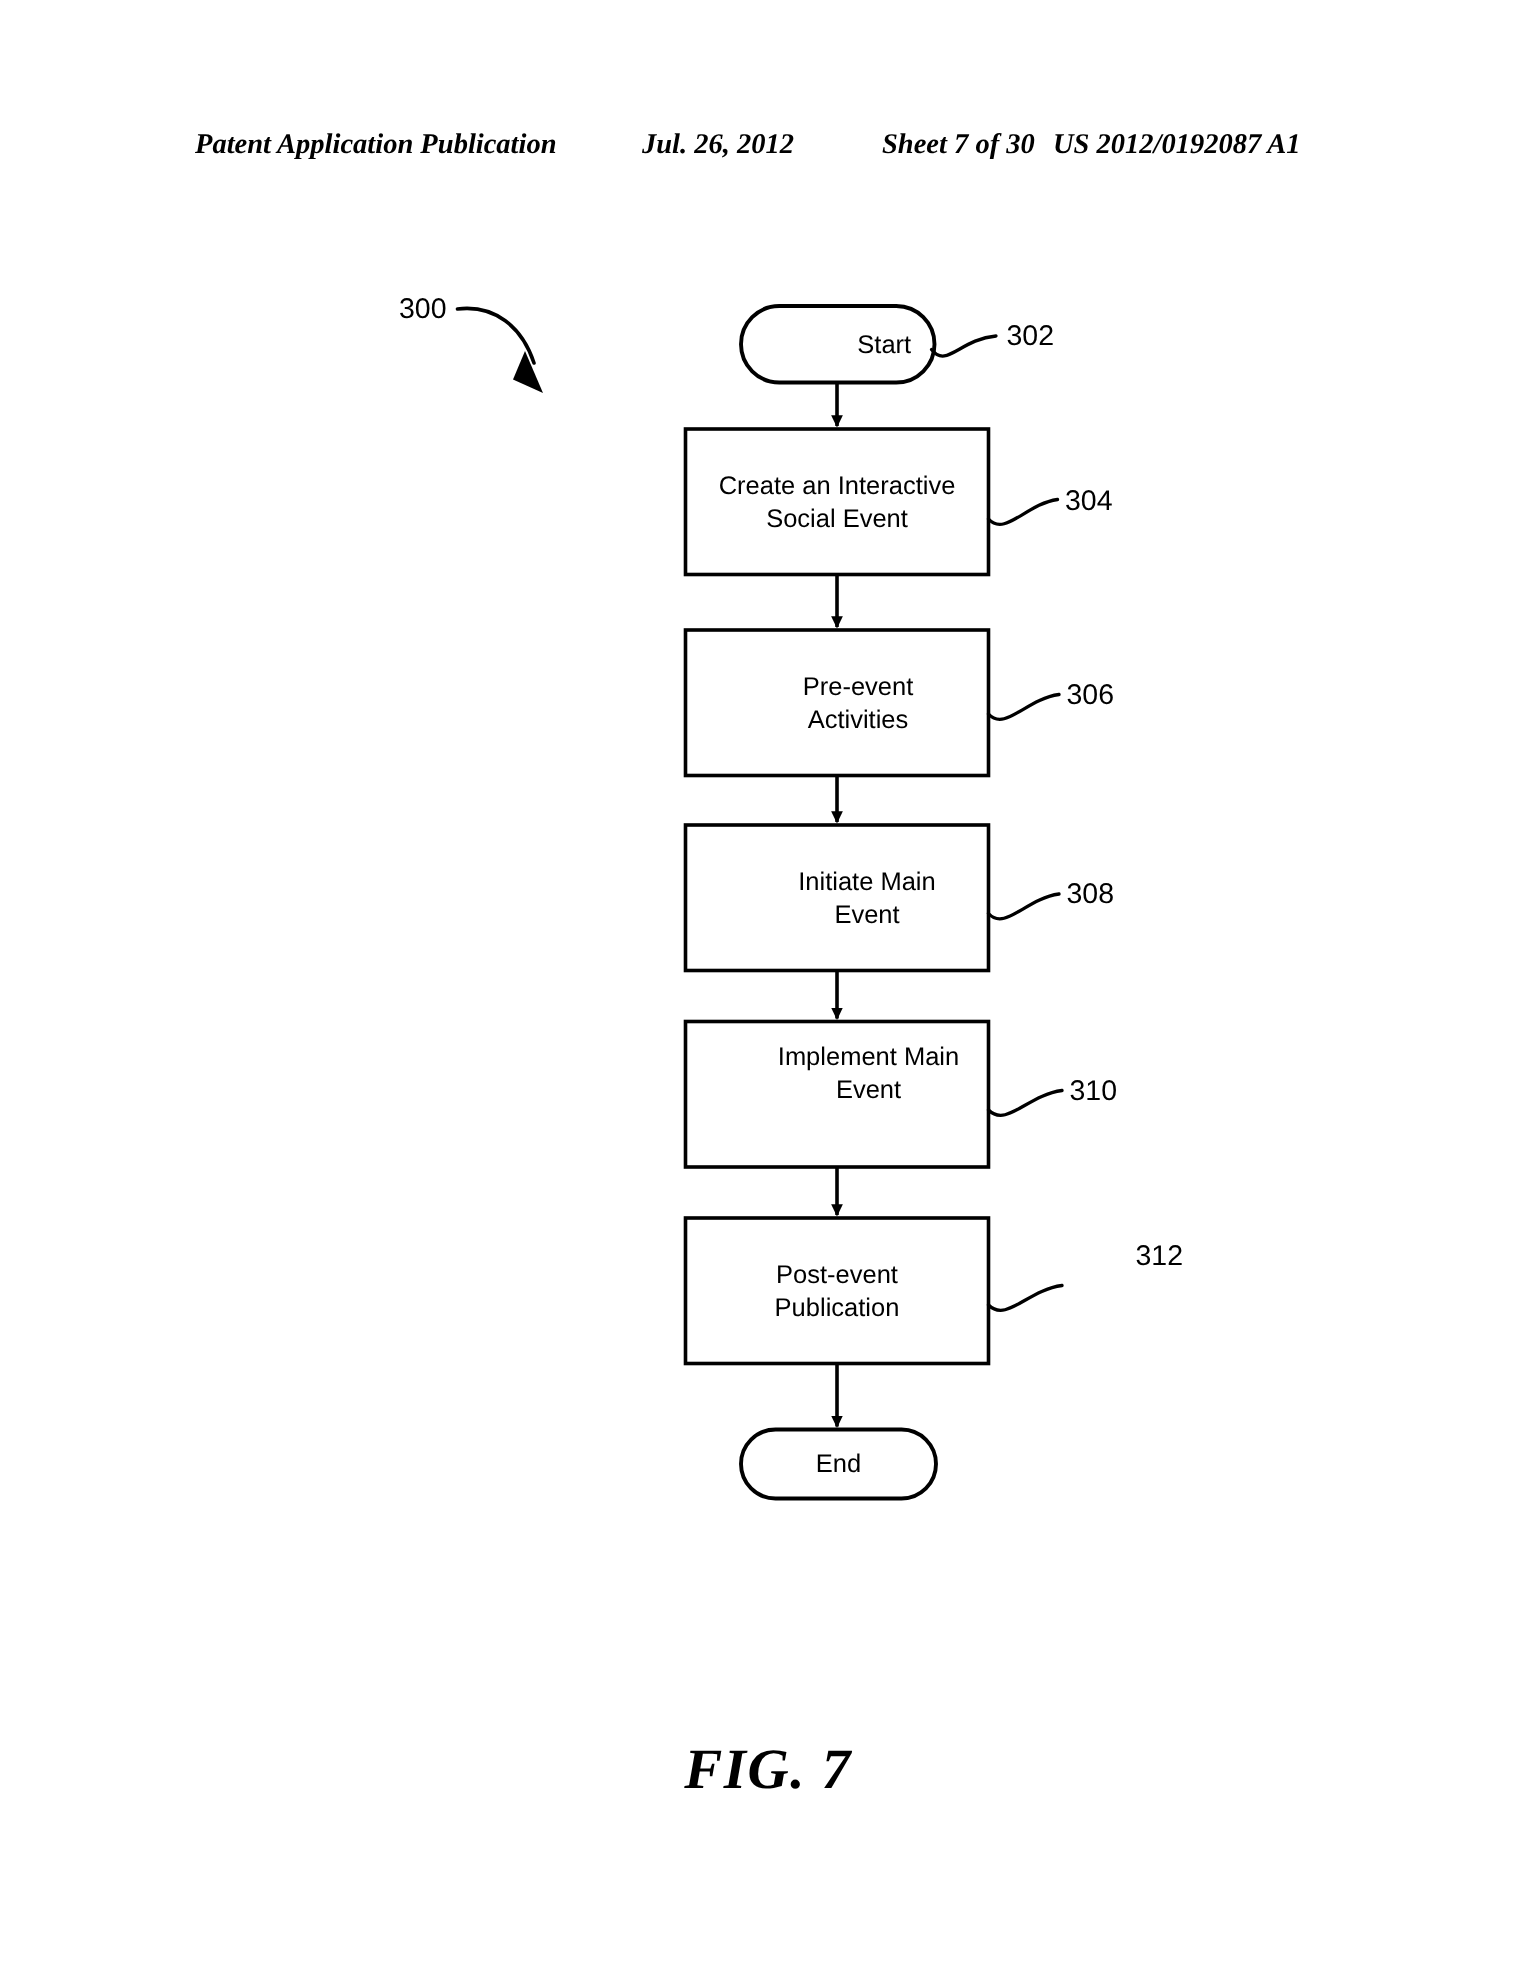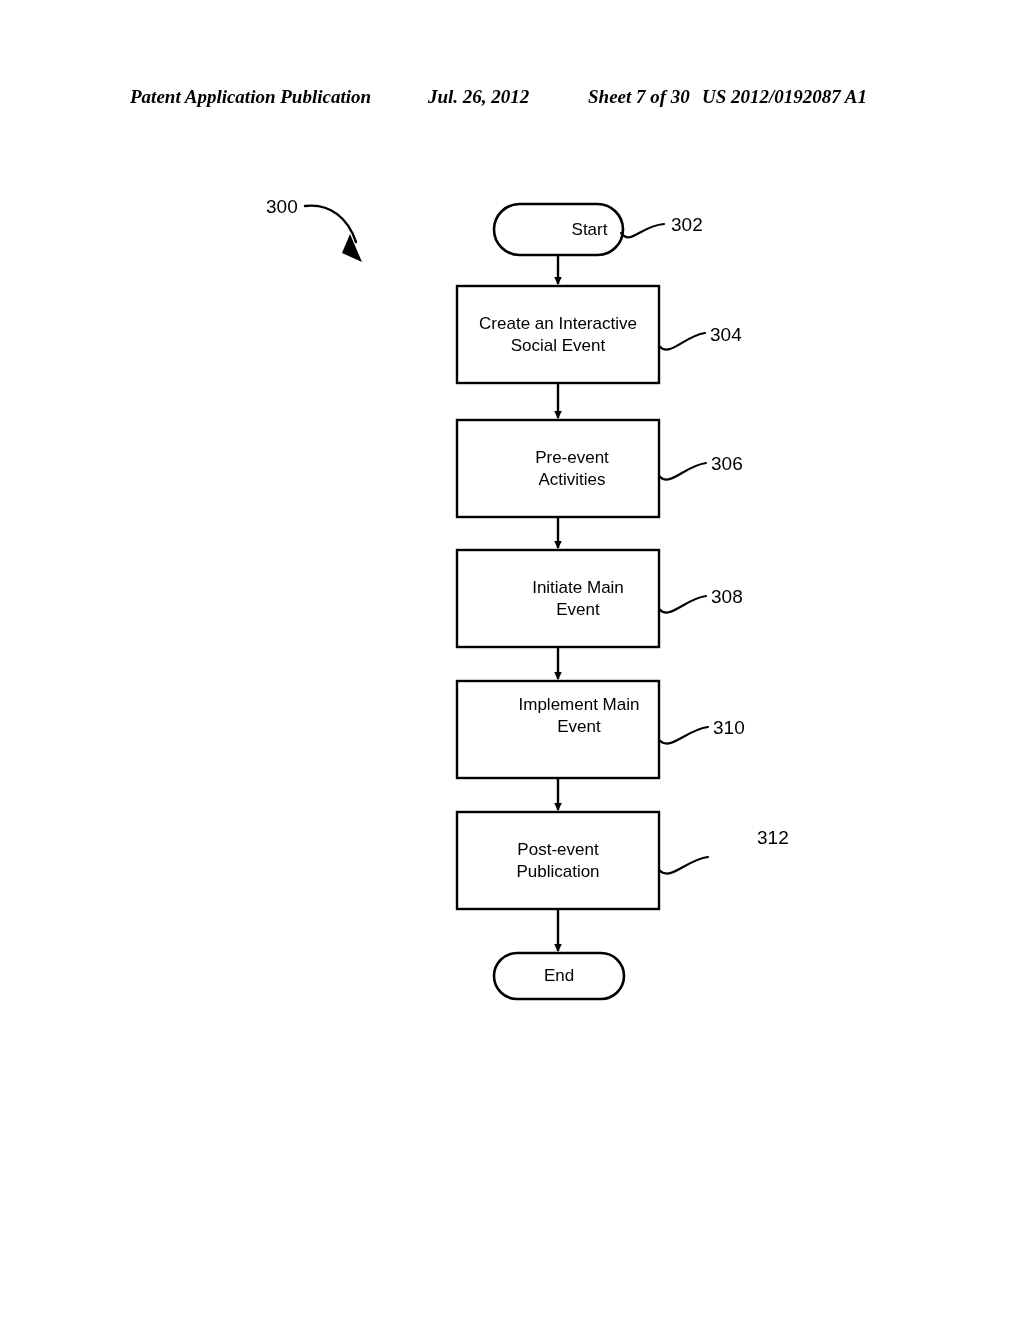--- a/index.html
+++ b/index.html
@@ -176,13 +176,14 @@
   <div class="node-text term-text" id="txt-end">End</div>
 
   <div class="ref-num" id="ref-300">300</div>
   <div class="ref-num" id="ref-302">302</div>
   <div class="ref-num" id="ref-304">304</div>
   <div class="ref-num" id="ref-306">306</div>
   <div class="ref-num" id="ref-308">308</div>
   <div class="ref-num" id="ref-310">310</div>
   <div class="ref-num" id="ref-312">312</div>
 
+  <div id="fig-caption">FIG. 7</div>
 </div>
 
 </body></html>

